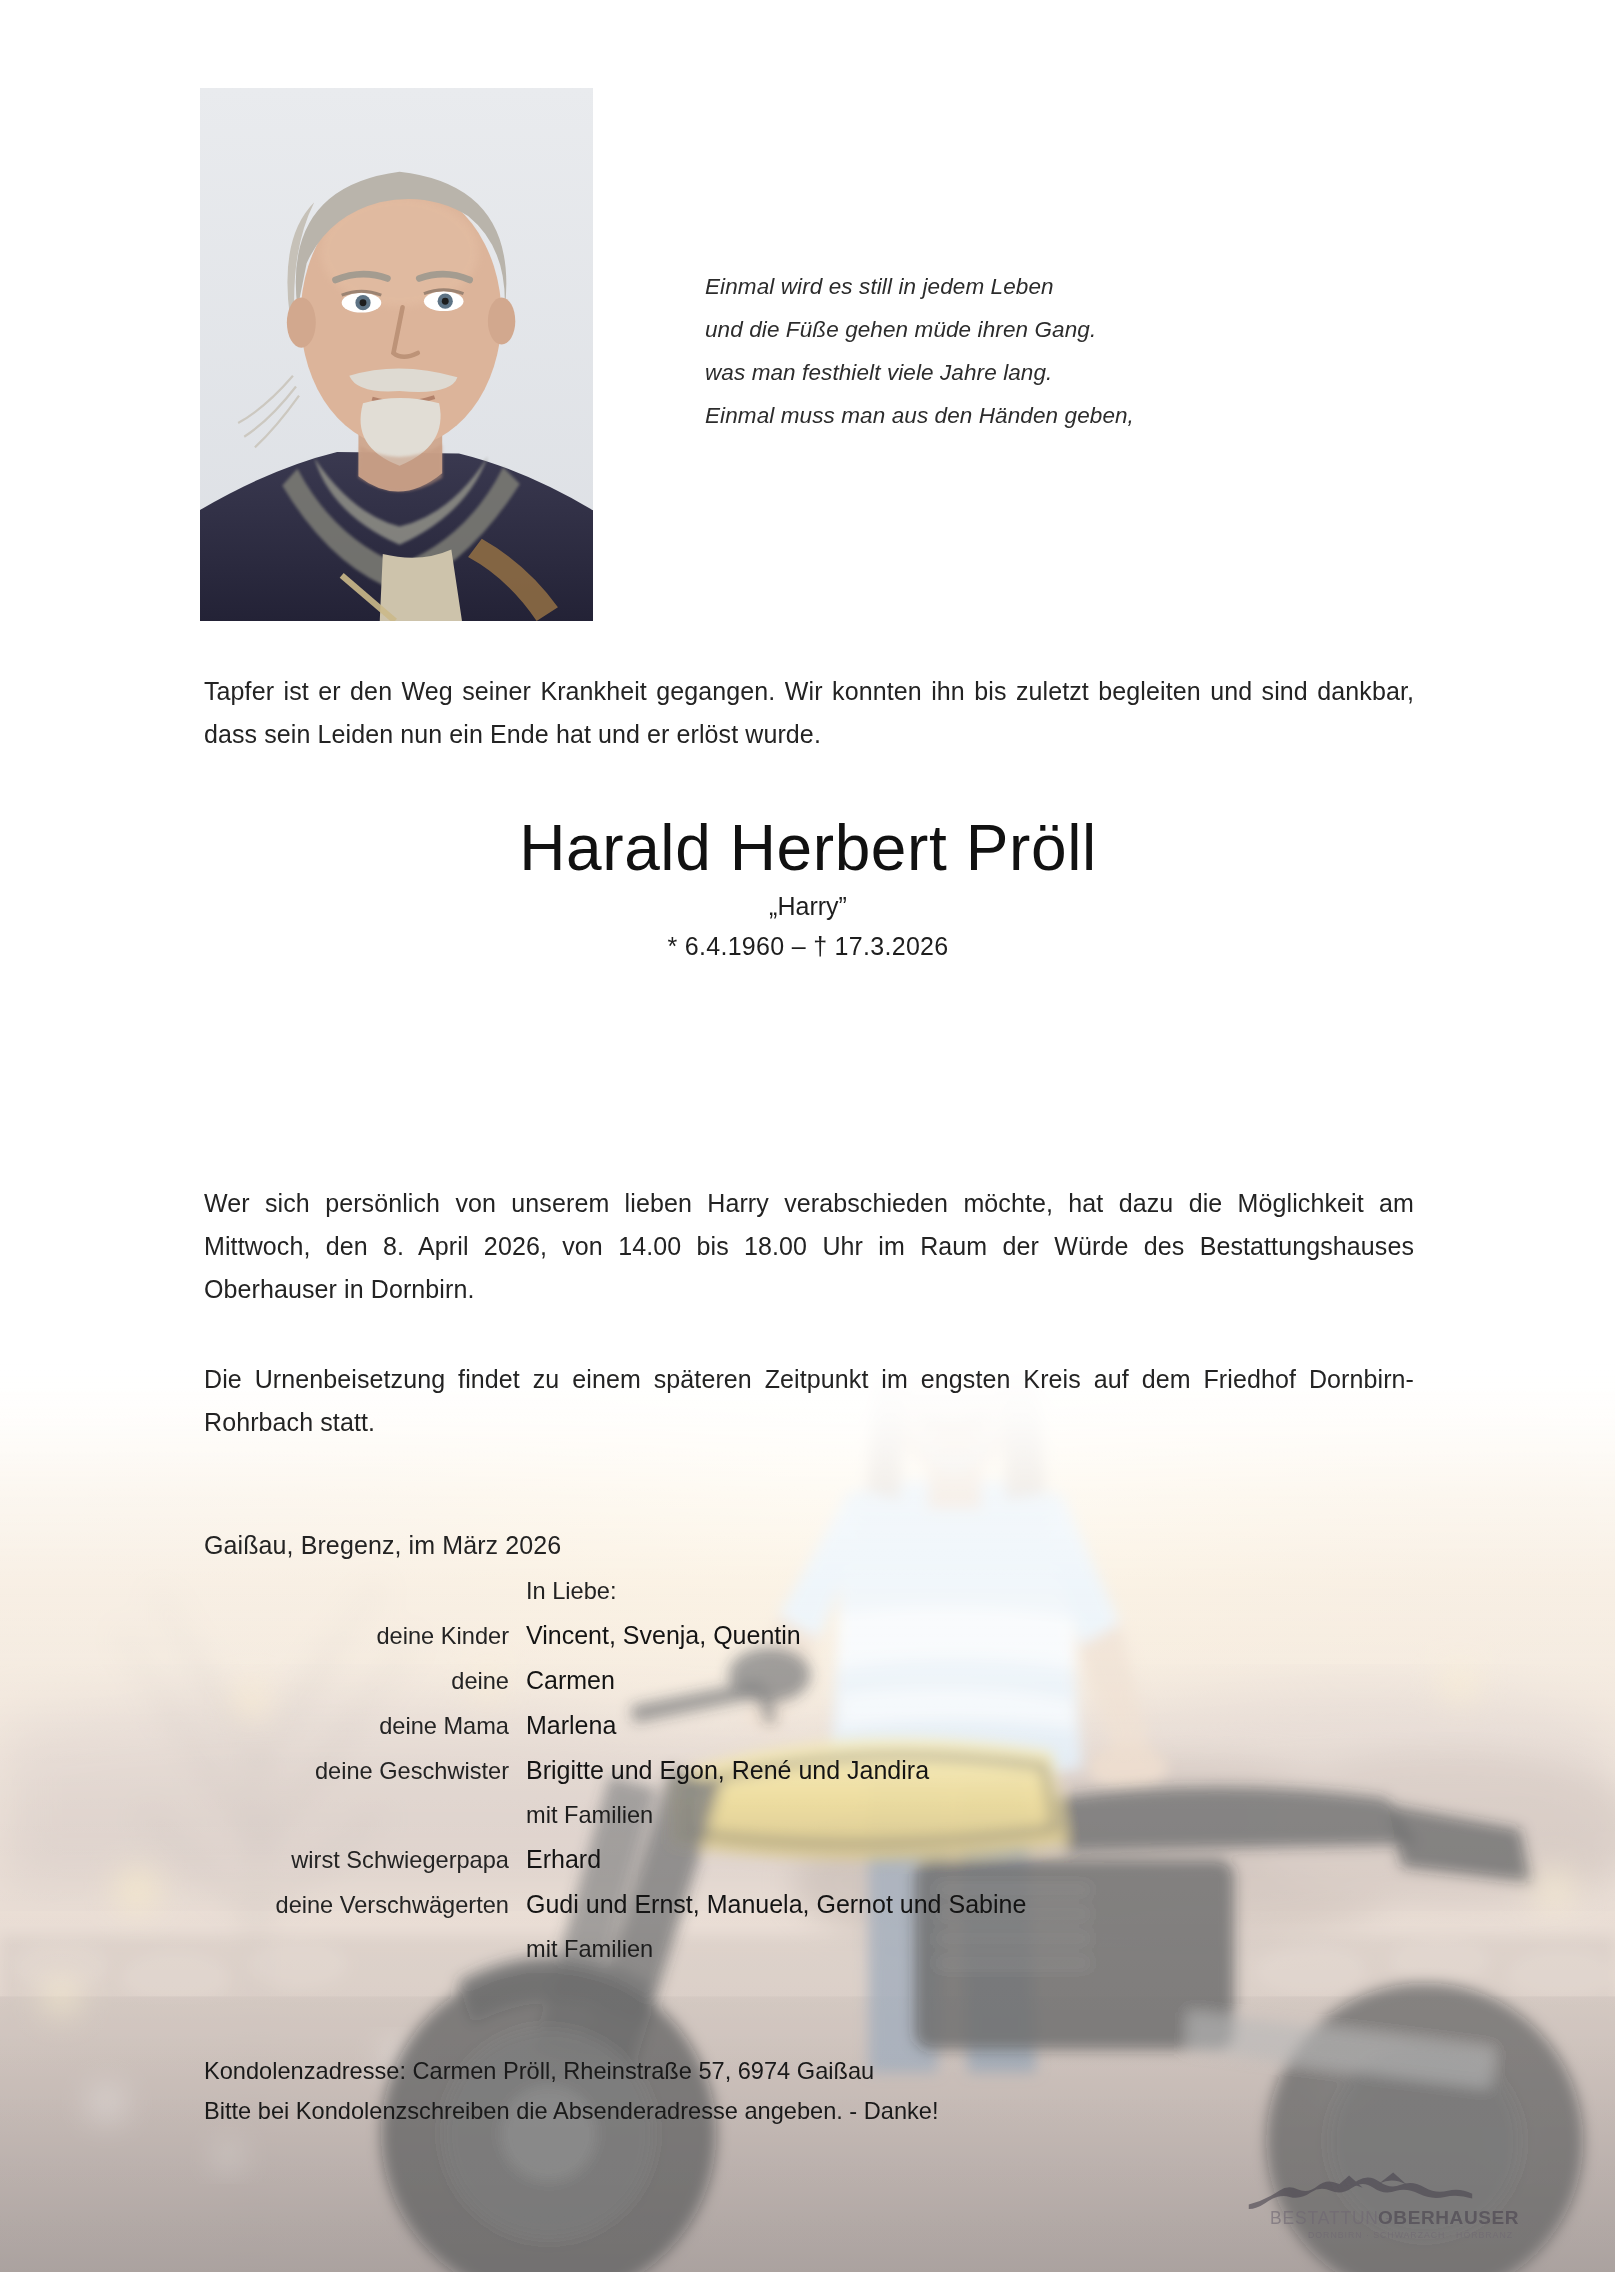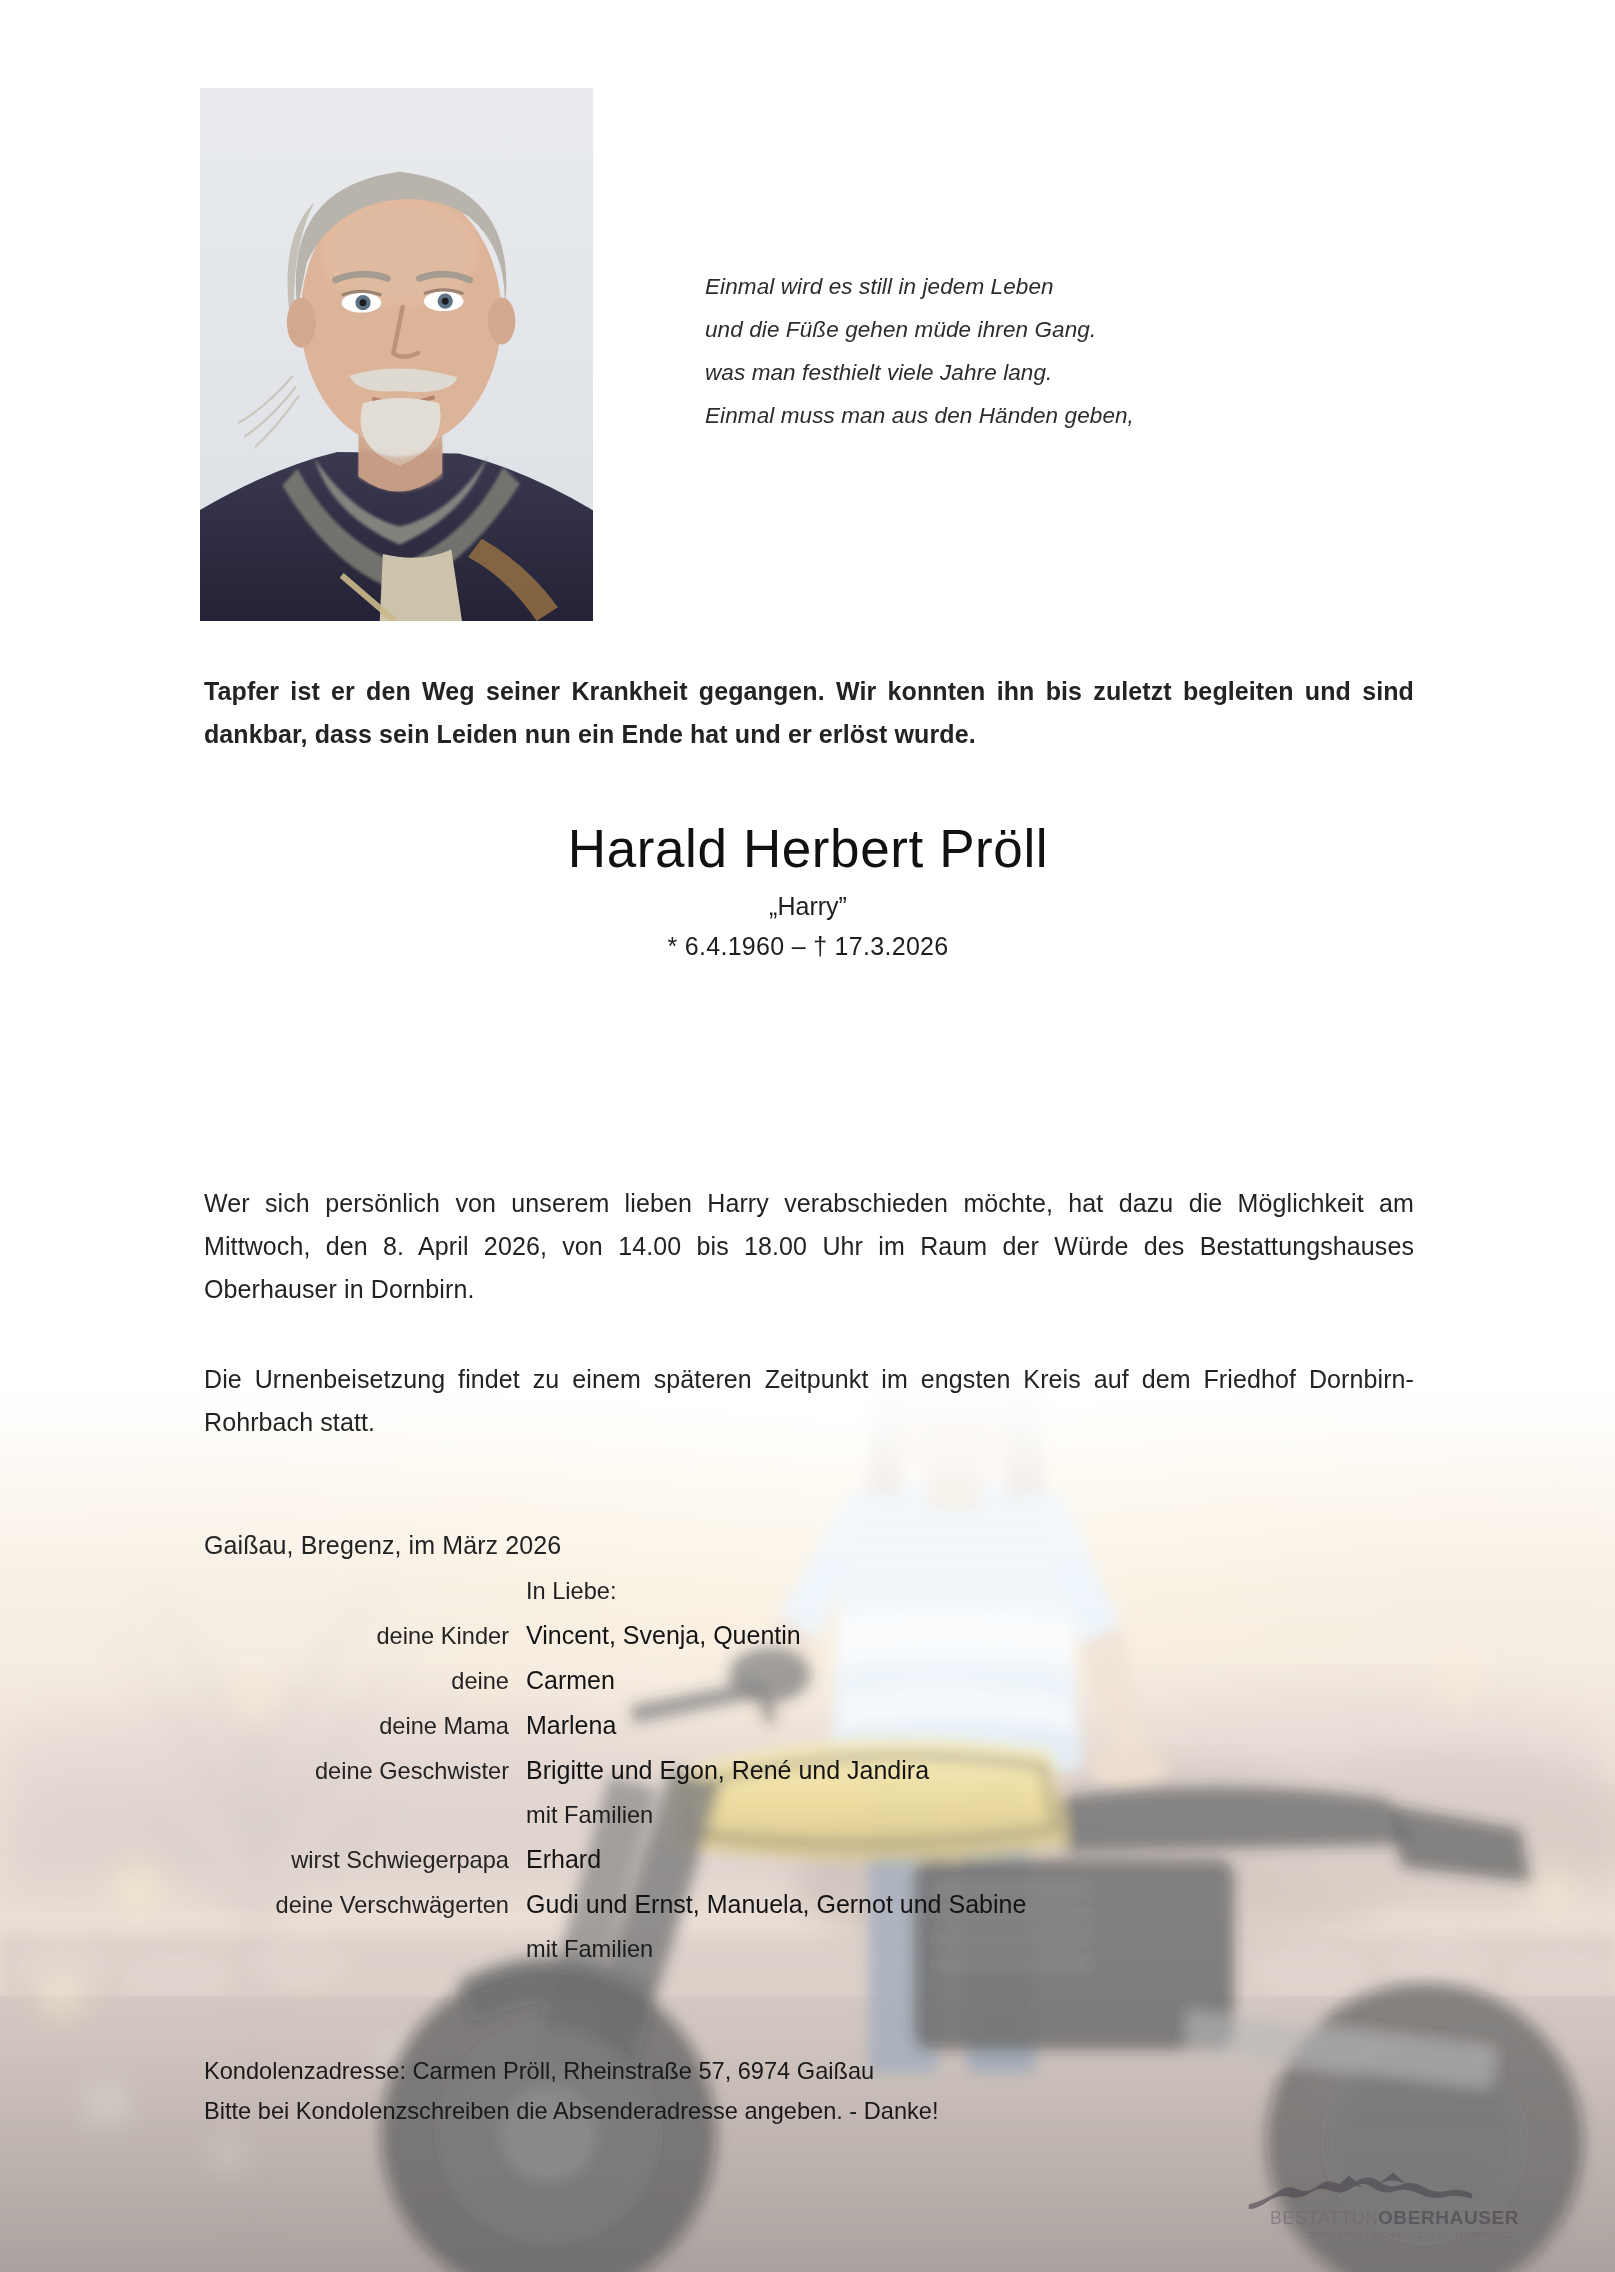--- a/index.html
+++ b/index.html
@@ -68,33 +68,33 @@
   .para {
     position:absolute;
     left:204px; width:1210px;
     font-size:25px;
     line-height:43px;
     color:#232323;
     text-align:justify;
     letter-spacing:0.1px;
   }
   .para.nojust { text-align:left; }
-  #para-intro  { top:670px;font-weight:bold; }
+  #para-intro  { top:670px; }
   #para-liebe  { top:1060px; }
   #para-abschied { top:1182px; }
   #para-urne   { top:1358px; }
   #para-ort    { top:1524px; text-align:left; }
 
   
   #name-block {
     position:absolute; left:0; top:819px; width:1616px;
     text-align:center;
   }
   #full-name {
-    font-size:53px;
+    font-size:64px;
     font-weight:400;
     color:#111111;
     letter-spacing:0.6px;
     line-height:59px;
   }
   #nickname {
     margin-top:10.7px;
     font-size:25px;
     color:#1e1e1e;
     line-height:34px;

